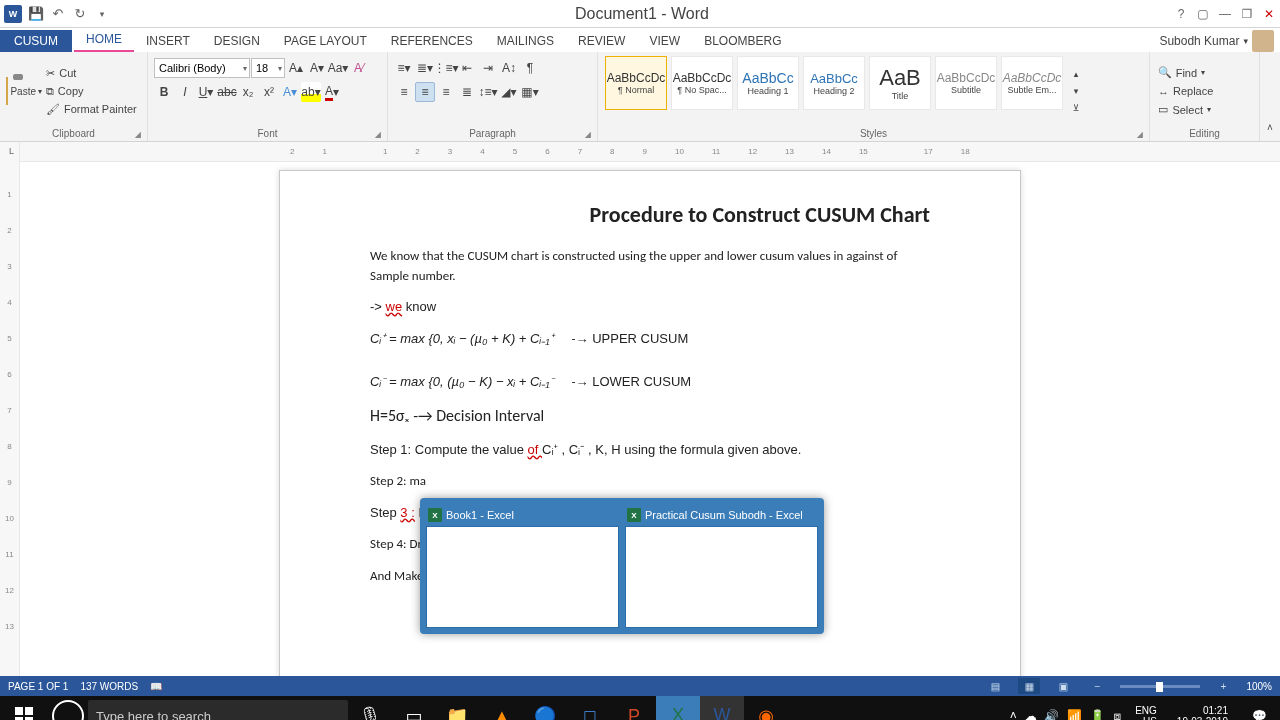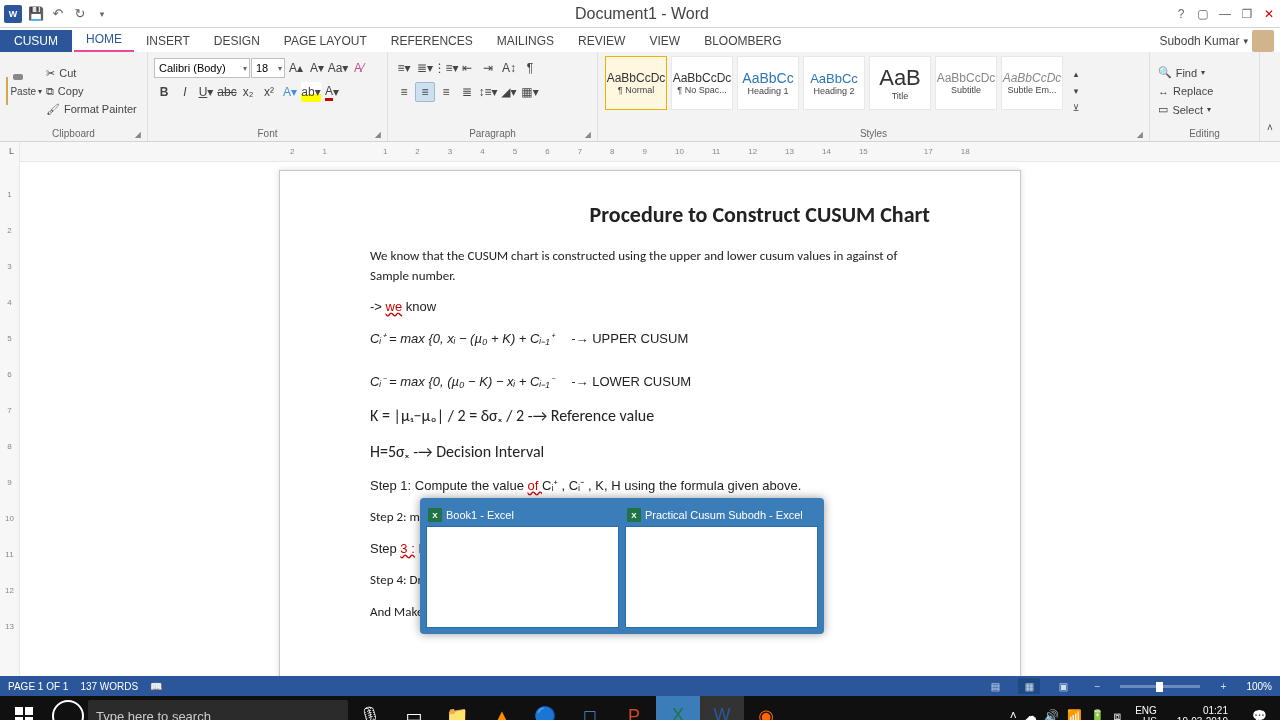--- a/index.html
+++ b/index.html
@@ -324,21 +324,20 @@
         <span></span>
         <span>17</span>
         <span>18</span>
     </div>
     <div class="page">
       <h1>Procedure to Construct CUSUM Chart</h1>
       <p>We know that the CUSUM chart is constructed using the upper and lower cusum values in against of Sample number.</p>
       <p><span>-&gt; </span><span class="sq">we</span><span> know</span></p>
       <p class="eq"><i><span>Cᵢ⁺ = max {0, xᵢ − (µ₀ + K) +  Cᵢ₋₁⁺</span></i>&nbsp;&nbsp;&nbsp;&nbsp;&nbsp;&nbsp;-<span>→ UPPER CUSUM</span></p>
       <p class="eq" style="margin-top:24px;"><i><span>Cᵢ⁻ = max {0, (µ₀ − K) − xᵢ +  Cᵢ₋₁⁻</span></i>&nbsp;&nbsp;&nbsp;&nbsp;&nbsp;&nbsp;-<span>→ LOWER CUSUM</span></p>
-      <p class="eq" style="font-size:16px;">K = |µ₁−µ₀| / 2  =  δσₓ / 2     -→  Reference value</p>
       <p class="eq" style="font-size:16px;">H=5σₓ   -→ Decision Interval</p>
       <p><span>Step 1: Compute the value </span><span class="sq">of </span><span>Cᵢ⁺ , Cᵢ⁻ , K, H using the formula given above.</span></p>
       <p>Step 2: ma</p>
       <p><span>Step </span><span class="sq">3 :</span><span> Dra</span></p>
       <p>Step 4: Dra                                                                                                           ber.</p>
       <p>And Make</p>
     </div>
   </div>
 
   <div class="preview-pop">

